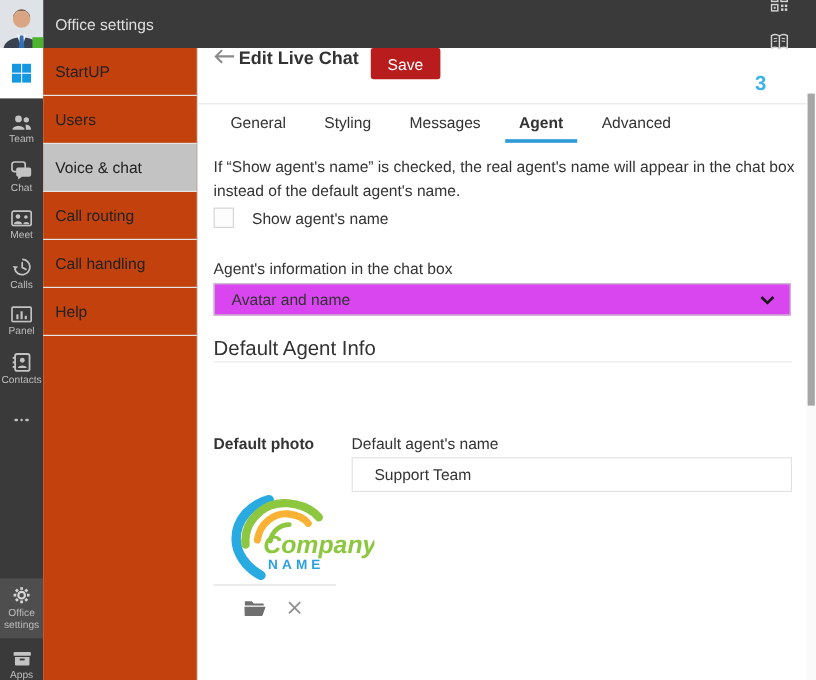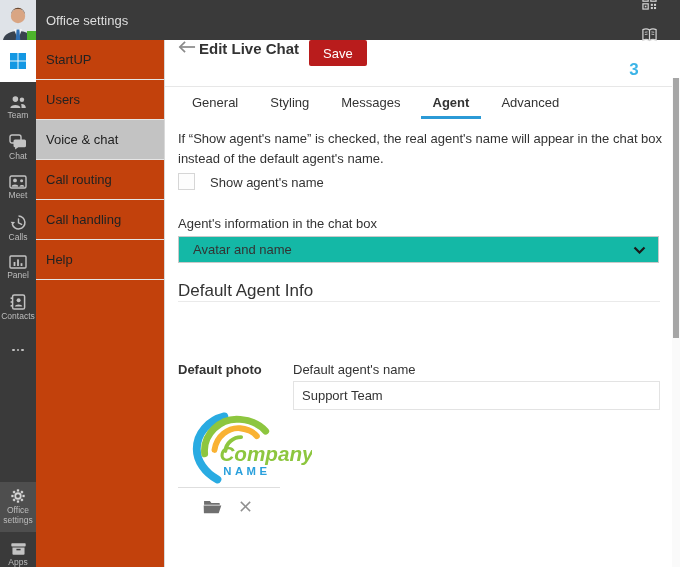--- a/index.html
+++ b/index.html
@@ -51,30 +51,30 @@
   .tab { display:flex; align-items:center; padding:0 12px; font-size:13px; color:#333;
     border-bottom:3px solid transparent; cursor:pointer; }
   .tab.active { font-weight:bold; border-bottom-color:#2b9ad6; }
 
   .intro { position:absolute; top:89px; left:13px; width:494px; font-size:13px; line-height:20px; color:#333; }
   .check-row { position:absolute; top:133px; left:13px; display:flex; align-items:flex-end; gap:15px; }
   .checkbox { width:17px; height:17px; border:1px solid #d6d6d6; background:#fdfdfd; cursor:pointer; }
   .check-label { font-size:13px; }
   .info-label { position:absolute; top:176px; left:13px; font-size:13px; }
   .select { position:absolute; top:196px; left:13px; width:481px; height:27px; border:1px solid #c9c9c9;
-    background:#14b8a6; display:flex; align-items:center; justify-content:space-between;
+    background:#d946ef; display:flex; align-items:center; justify-content:space-between;
     padding:0 12px 0 14px; font-size:13px; cursor:pointer; }
 
   .section-title { position:absolute; top:241px; left:13px; width:482px; font-size:17px; font-weight:400;
     color:#333; border-bottom:1px solid #eaeaea; }
   .section-desc { position:absolute; top:279px; left:13px; width:494px; font-size:13px; line-height:22px; }
   .photo-label { position:absolute; top:322px; left:13px; font-size:13px; font-weight:bold; }
   .name-label { position:absolute; top:322px; left:128px; font-size:13px; font-weight:normal; }
   .name-input { position:absolute; top:341px; left:128px; width:367px; height:29px; border:1px solid #e3e3e3;
-    padding:0 8px; font-size:13px; color:#333; font-family:inherit; }
+    padding:0 18px; font-size:13px; color:#333; font-family:inherit; }
   .logo-preview { position:absolute; top:364px; left:17px; width:130px; height:80px; }
   .photo-divider { position:absolute; top:447px; left:13px; width:102px; border-top:1px solid #dedede; }
   .photo-actions { position:absolute; top:459px; left:38px; display:flex; align-items:center; gap:17px; }
   .photo-actions span { display:flex; align-items:center; cursor:pointer; }
 
   
   .sb-track { position:absolute; left:672px; top:78px; width:8px; height:489px; background:#fafafa; z-index:6; }
   .sb-thumb { position:absolute; top:0; left:1px; width:6px; height:260px; background:#a6a6a6; }
 </style>
 </head>

